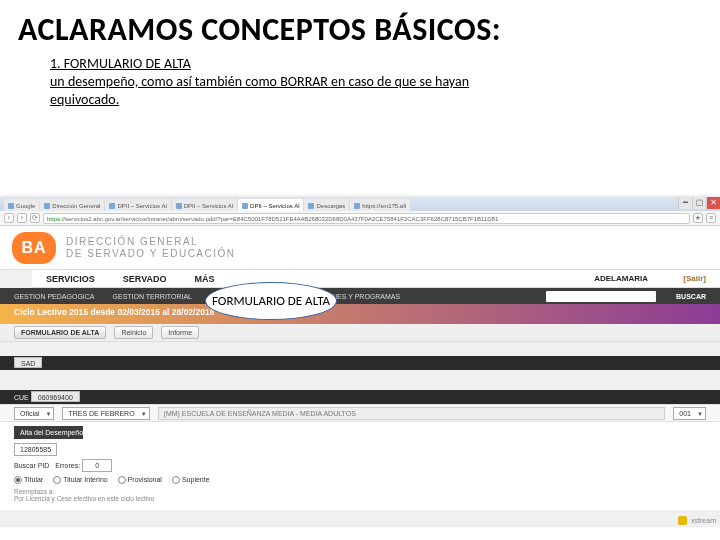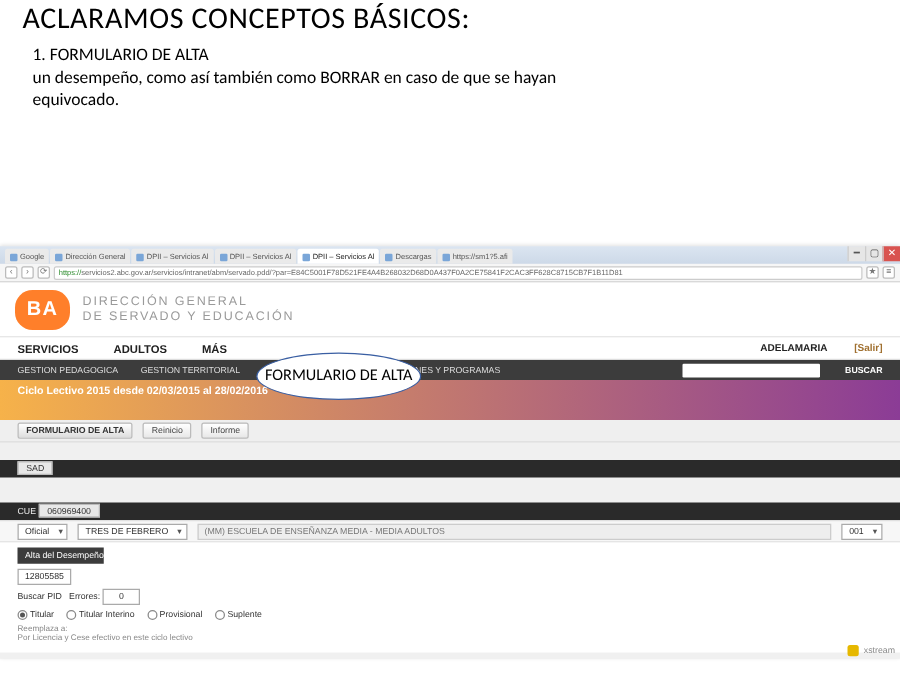--- a/index.html
+++ b/index.html
@@ -1,19 +1,19 @@
 <!DOCTYPE html>
 <html><head>
 <meta charset="utf-8">
 <style>
   * { box-sizing: border-box; margin: 0; padding: 0; }
   body { font-family: Arial, Helvetica, sans-serif; width: 720px; height: 540px; background: #fff; overflow: hidden; position: relative; }
 
-  .slide-title { font-size: 24px; font-weight: 400; font-family: Calibri, Arial, sans-serif; margin: 0 18px 6px 18px; letter-spacing: 0.5px; }
-  .slide-body { font-family: Calibri, Arial, sans-serif; font-size: 14px; line-height: 1.28; margin: 0 18px 6px 26px; max-width: 430px; }
+  .slide-title { font-size: 32px; font-weight: 700; font-family: Calibri, Arial, sans-serif; margin: 10px 18px 6px 18px; letter-spacing: 0.5px; }
+  .slide-body { font-family: Calibri, Arial, sans-serif; font-size: 14px; line-height: 1.28; margin: 0 18px 6px 50px; max-width: 430px; text-decoration: underline; }
 
   .screenshot { position: absolute; top: 197px; left: 0; width: 720px; height: 330px; background: #f0f0f0; box-shadow: 0 -1px 3px rgba(0,0,0,0.12); }
 
   
   .browser-tabs { height: 14px; background: linear-gradient(#dbe5f1,#cdd9e8); display: flex; align-items: flex-end; padding-left: 4px; gap: 0; font-size: 6px; color: #555; position: relative; }
   .tab { height: 12px; padding: 1px 4px 0 4px; background: #eaeaea; border-radius: 2px 2px 0 0; margin-right: 1px; white-space: nowrap; display:flex; align-items:center; gap:2px; }
   .tab.active { background: #fff; color:#222; }
   .tab .favicon { width:6px; height:6px; background:#7aa6d8; border-radius:1px; }
   .win-ctrl { position:absolute; right:0; top:0; display:flex; }
   .win-ctrl span { width:14px; height:12px; font-size:8px; text-align:center; background:#e6e6e6; border-left:1px solid #ccc; line-height:12px; }
@@ -21,29 +21,29 @@
 
   .addr-bar { height: 15px; background: #f6f6f6; border-bottom: 1px solid #d0d0d0; display:flex; align-items:center; padding: 0 4px; gap:3px; }
   .addr-bar .navbtn { width:10px; height:10px; border:1px solid #bbb; border-radius:2px; background:#fff; font-size:7px; text-align:center; line-height:8px; color:#777; }
   .addr-bar .url { flex:1; height:11px; background:#fff; border:1px solid #ccc; border-radius:2px; font-size:6px; padding:0 3px; color:#666; white-space:nowrap; overflow:hidden; text-overflow:ellipsis; line-height:11px; }
   .addr-bar .https { color:#2a8a2a; }
 
   .ba-header { height: 44px; background: #fff; border-bottom:1px solid #e0e0e0; display:flex; align-items:center; padding:0 12px; gap:10px; }
   .ba-logo { width:44px; height:32px; background:#ff7f2a; color:#fff; font-weight:bold; font-size:16px; display:flex; align-items:center; justify-content:center; letter-spacing:1px;border-radius:14px; }
   .ba-title { font-size:10px; color:#9a9a9a; letter-spacing:1.5px; line-height:1.15; }
 
-  .menu-row { height: 18px; background:#fff; display:flex; align-items:center; padding:0 14px; gap:28px; font-size:9px; color:#222; font-weight:bold; border-bottom:1px solid #ddd; position:relative; }
-  .menu-row .user { position:absolute; right:58px; font-weight:bold; font-size:8px; }
+  .menu-row { height: 18px; background:#fff; display:flex; align-items:center; padding:0 14px; gap:28px; font-size:9px; color:#222; font-weight:bold; border-bottom:1px solid #ddd; position:relative;margin-left:32px; }
+  .menu-row .user { position:absolute; right:72px; font-weight:bold; font-size:8px; }
   .menu-row .salir { position:absolute; right:14px; color:#a07030; font-size:8px; }
 
   .dark-row { height: 16px; background:#3c3c3c; display:flex; align-items:center; padding:0 14px; gap:18px; font-size:7px; color:#ddd; position:relative; }
   .dark-row .search { position:absolute; right:64px; width:110px; height:11px; background:#fff; border-radius:1px; }
   .dark-row .buscar { position:absolute; right:14px; color:#fff; font-weight:bold; }
 
-  .grad-row { height: 32px; background:linear-gradient(90deg,#f6b24a 0%, #8b3c96 100%); color:#fff; font-weight:bold; font-size:8.5px; line-height:16px; padding-left:14px; }
+  .grad-row { height: 20px; background:linear-gradient(90deg,#f6b24a 0%, #8b3c96 100%); color:#fff; font-weight:bold; font-size:8.5px; line-height:16px; padding-left:14px; }
 
   .tool-row { height: 18px; background:#efefef; border-bottom:1px solid #ddd; display:flex; align-items:center; padding:0 14px; gap:8px; font-size:7px; color:#444; }
   .tool-row .btn { height:13px; padding:0 6px; background:linear-gradient(#fff,#e8e8e8); border:1px solid #bbb; border-radius:2px; line-height:11px; }
   .tool-row .btn.active { background:linear-gradient(#fff,#ddd); font-weight:bold; color:#333; }
 
   .sad-row { height: 14px; background:#2a2a2a; color:#eee; font-size:7px; line-height:14px; padding-left:14px; margin-top:14px;}
   .sad-box { display:inline-block; background:#e8e8e8; color:#333; height:11px; line-height:11px; padding:0 6px; margin-top:1px; border:1px solid #bbb; }
 
   .cue-row { height: 14px; background:#2a2a2a; color:#eee; font-size:7px; line-height:14px; padding-left:14px; }
   .cue-box { display:inline-block; background:#e8e8e8; color:#333; height:11px; line-height:11px; padding:0 6px; margin-top:1px; border:1px solid #bbb; }
@@ -130,21 +130,21 @@
   <div class="ba-header">
     <div class="ba-logo">BA</div>
     <div class="ba-title">
       <div>DIRECCIÓN GENERAL</div>
       <div>DE SERVADO Y EDUCACIÓN</div>
     </div>
   </div>
 
   <div class="menu-row">
     <span>SERVICIOS</span>
-    <span>ADULTOS</span>
+    <span>SERVADO</span>
     <span>MÁS</span>
     <span class="user">ADELAMARIA</span>
     <span class="salir">[Salir]</span>
   </div>
 
   <div class="dark-row">
     <span>GESTION PEDAGOGICA</span>
     <span>GESTION TERRITORIAL</span>
     <span>GESTION ADMINISTRATIVA</span>
     <span>PLANES Y PROGRAMAS</span>

